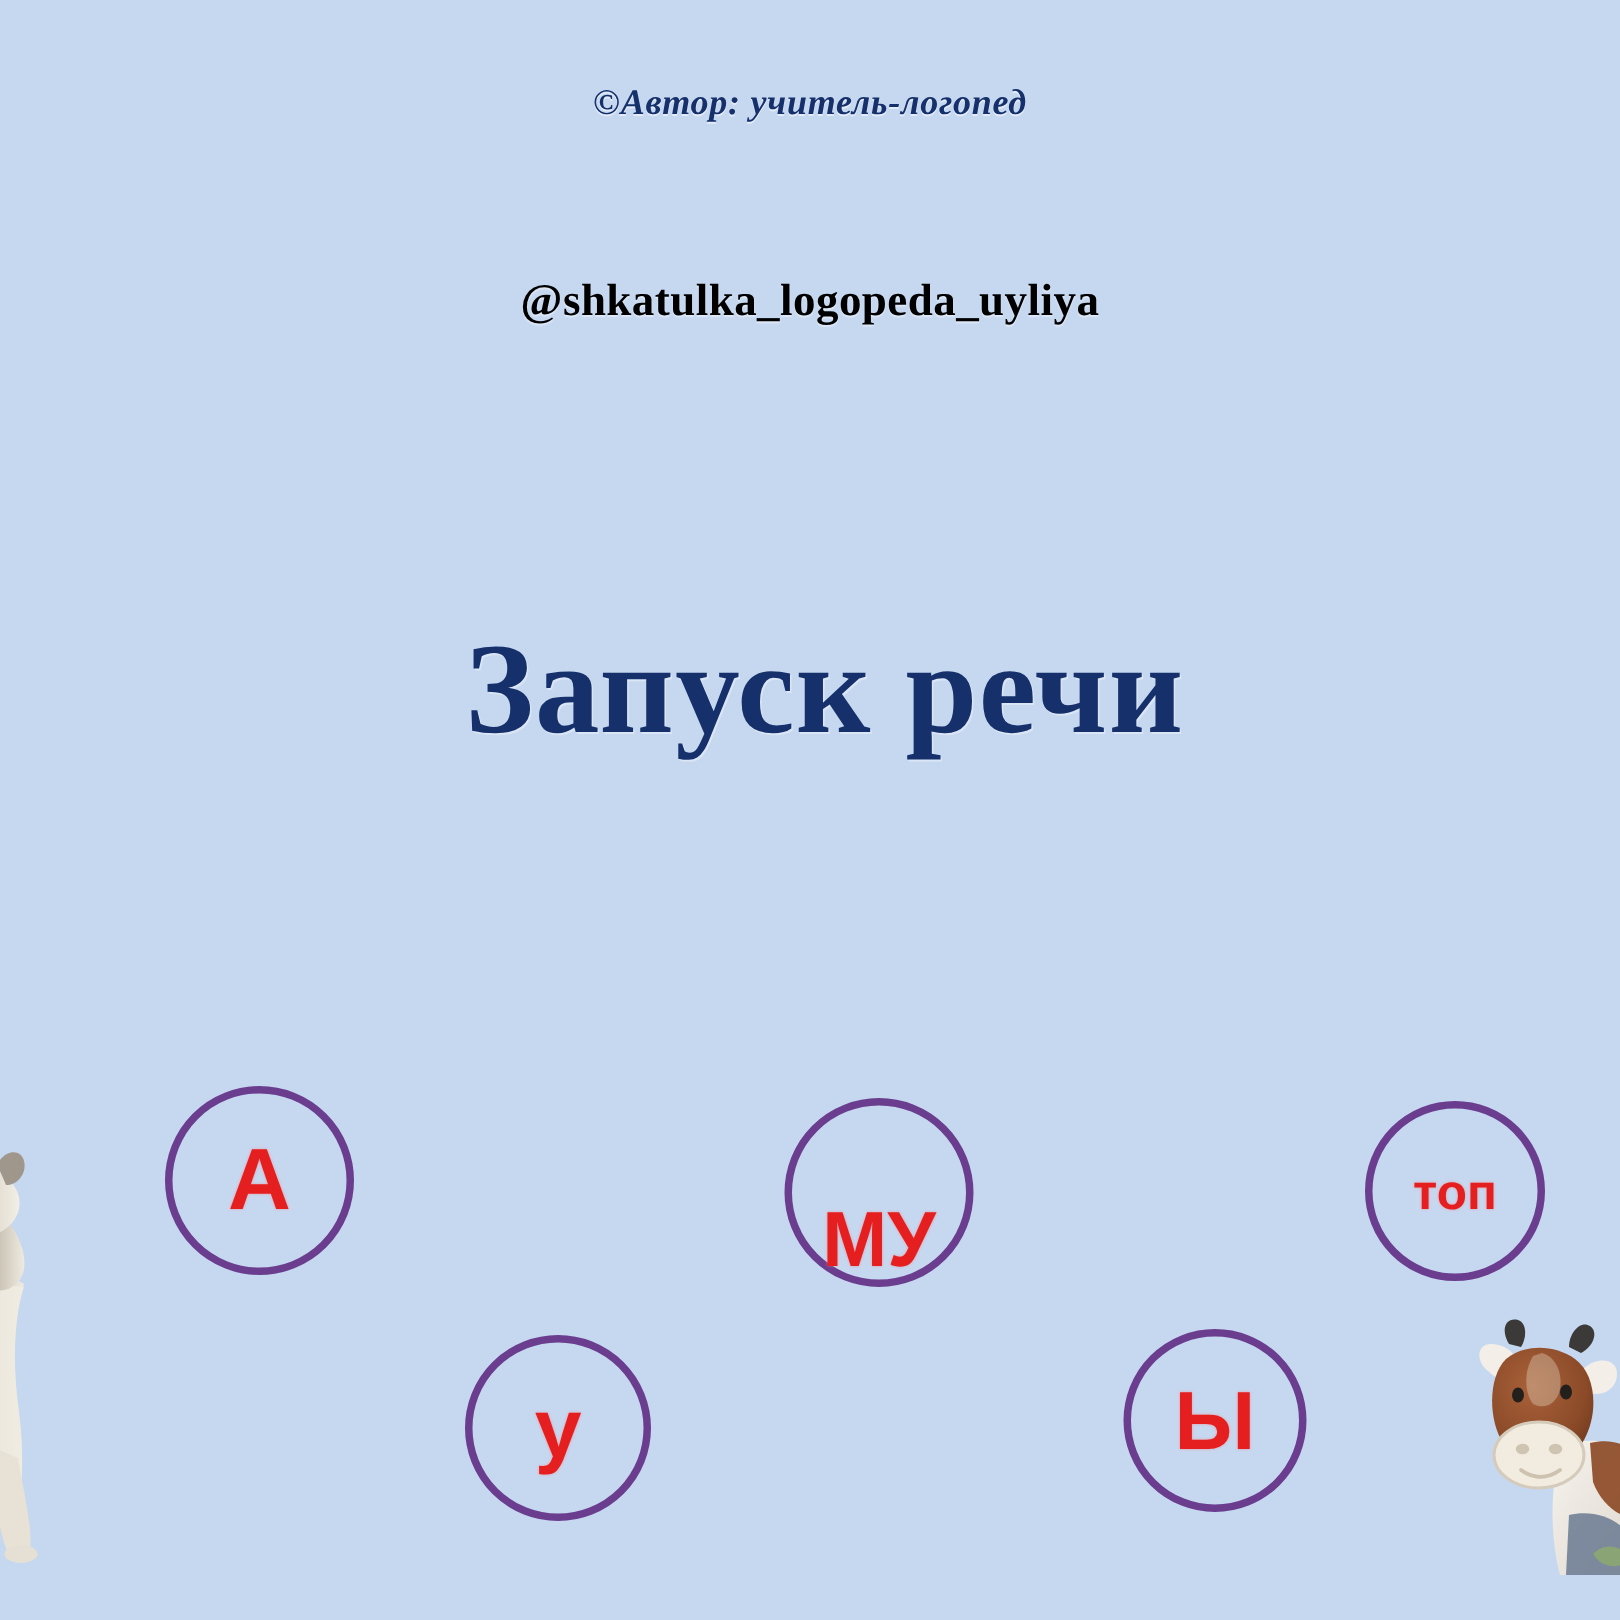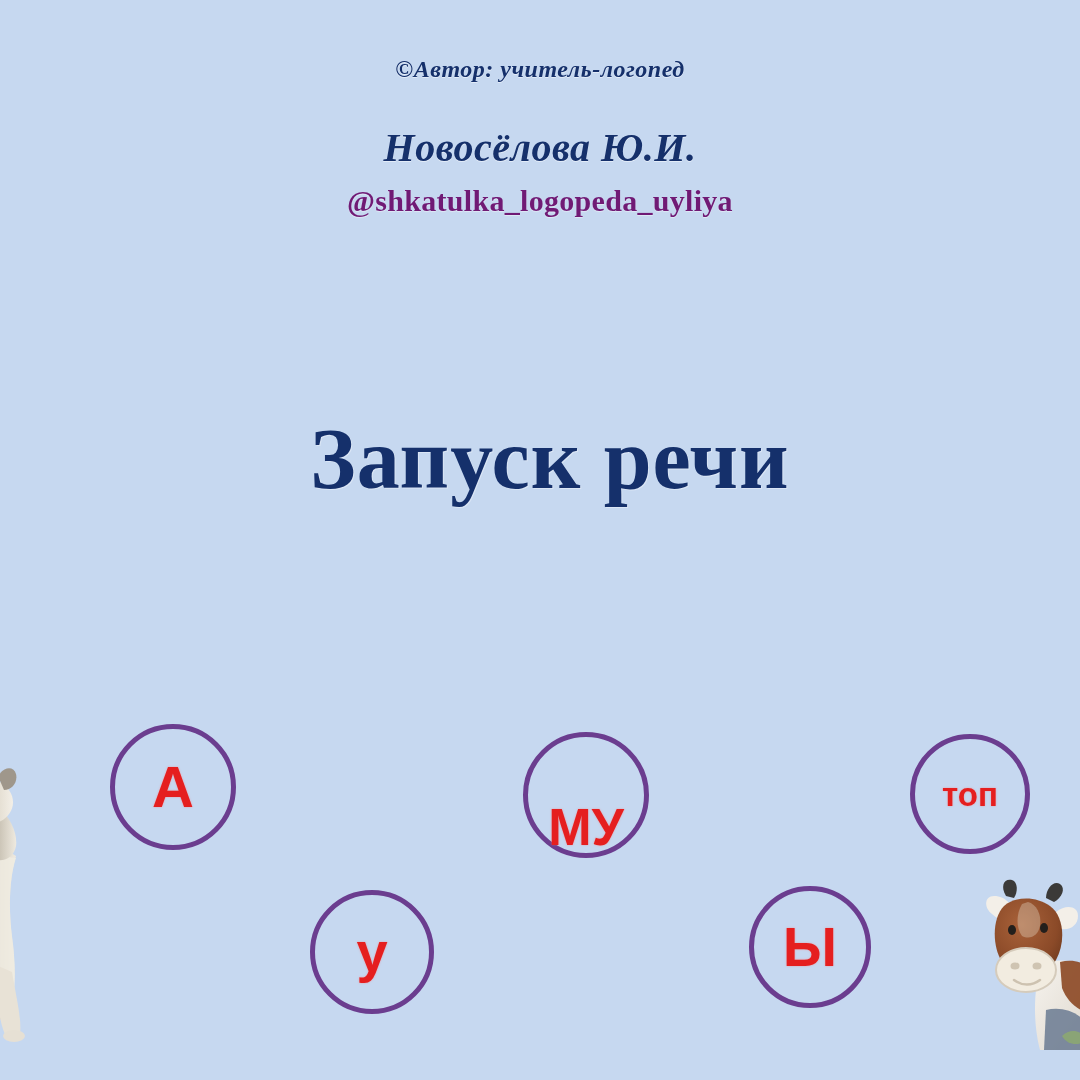--- a/index.html
+++ b/index.html
@@ -40,21 +40,21 @@
     font-weight: bold;
     font-size: 40px;
     letter-spacing: 0.5px;
     text-shadow: 0 1px 0 rgba(255,255,255,0.5);
   }
   .credit-handle {
     top: 184px;
     font-family: "Liberation Serif", serif;
     font-weight: bold;
     font-size: 30px;
-    color: #701a75;
+    color: #000000;
     letter-spacing: 0.3px;
     text-shadow: 0 1px 1px rgba(255,255,255,0.45);
   }
 
   
   .title {
     position: absolute;
     left: 0;
     right: 0;
     text-align: center;
@@ -92,21 +92,20 @@
   
   .animal { position: absolute; }
 </style>
 </head>
 <body>
 
 <div id="stage">
 
   <div class="credit credit-line1">©Автор: учитель-логопед</div>
 
-  <div class="credit credit-line2">Новосёлова Ю.И.</div>
 
   <div class="credit credit-handle">@shkatulka_logopeda_uyliya</div>
 
   <div class="title title-line1">Запуск речи</div>
 
 
   <div class="btn" style="left:110px; top:724px; width:126px; height:126px;">
     <span class="btn-label" style="font-size:58px;">А</span>
   </div>
 

